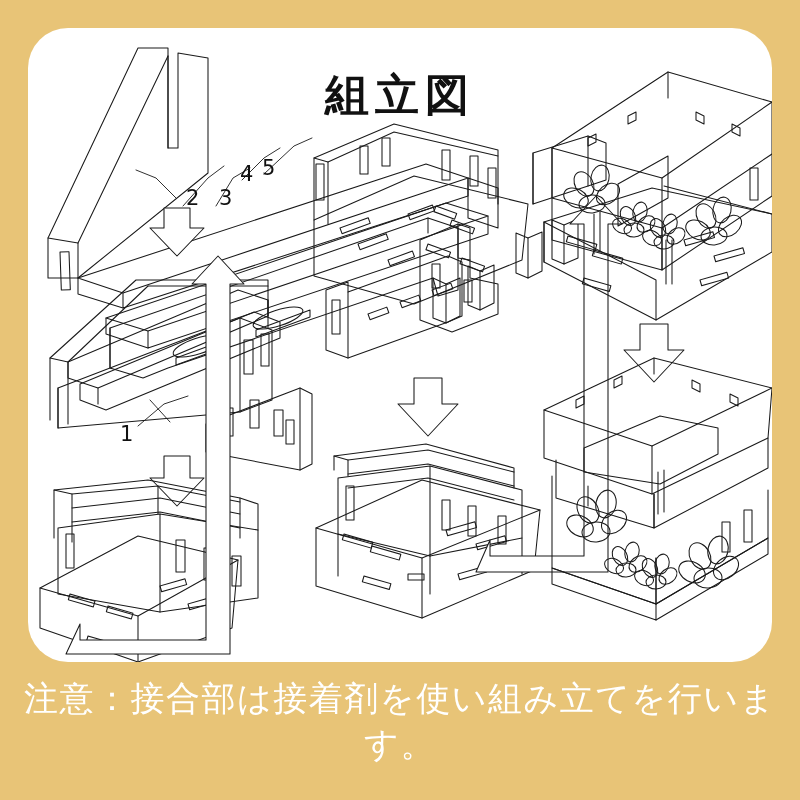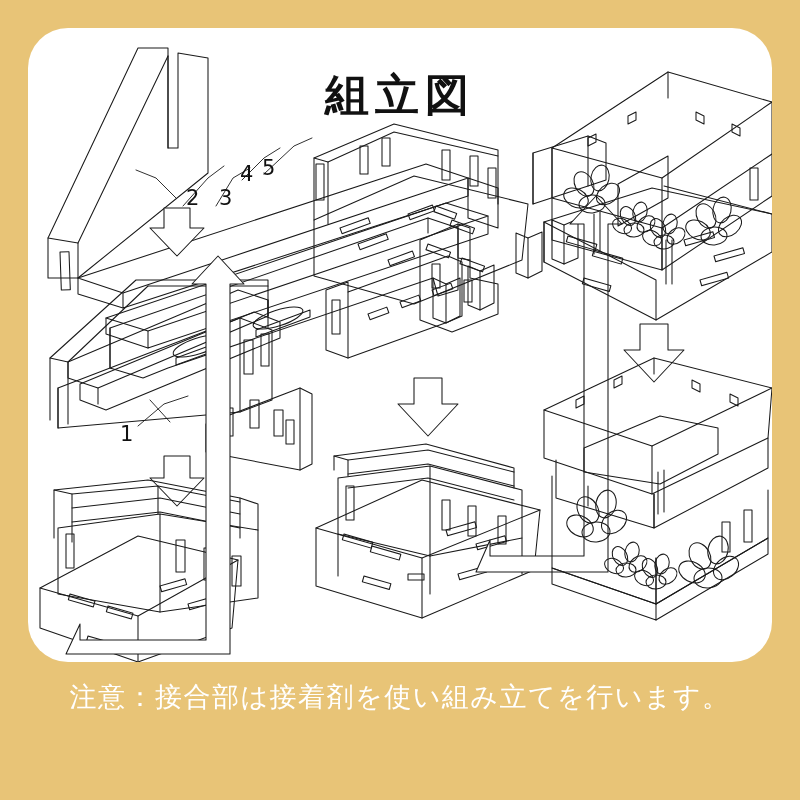--- a/index.html
+++ b/index.html
@@ -49,22 +49,22 @@
     left: 0;
     top: 0;
   }
   .notice {
     position: absolute;
     left: 0;
     top: 676px;
     width: 800px;
     text-align: center;
     color: #ffffff;
-    font-family: Liberation Mono, monospace;
-    font-size: 27px;
+    font-family: Liberation Serif, serif;
+    font-size: 34px;
     letter-spacing: 1.5px;
     line-height: 46px;
     font-weight: 400;
   }
   .notice .ln { display: block; }
   .num-label {
     position: absolute;
     font-family: "DejaVu Sans", sans-serif;
     font-size: 21px;
     color: #111111;

